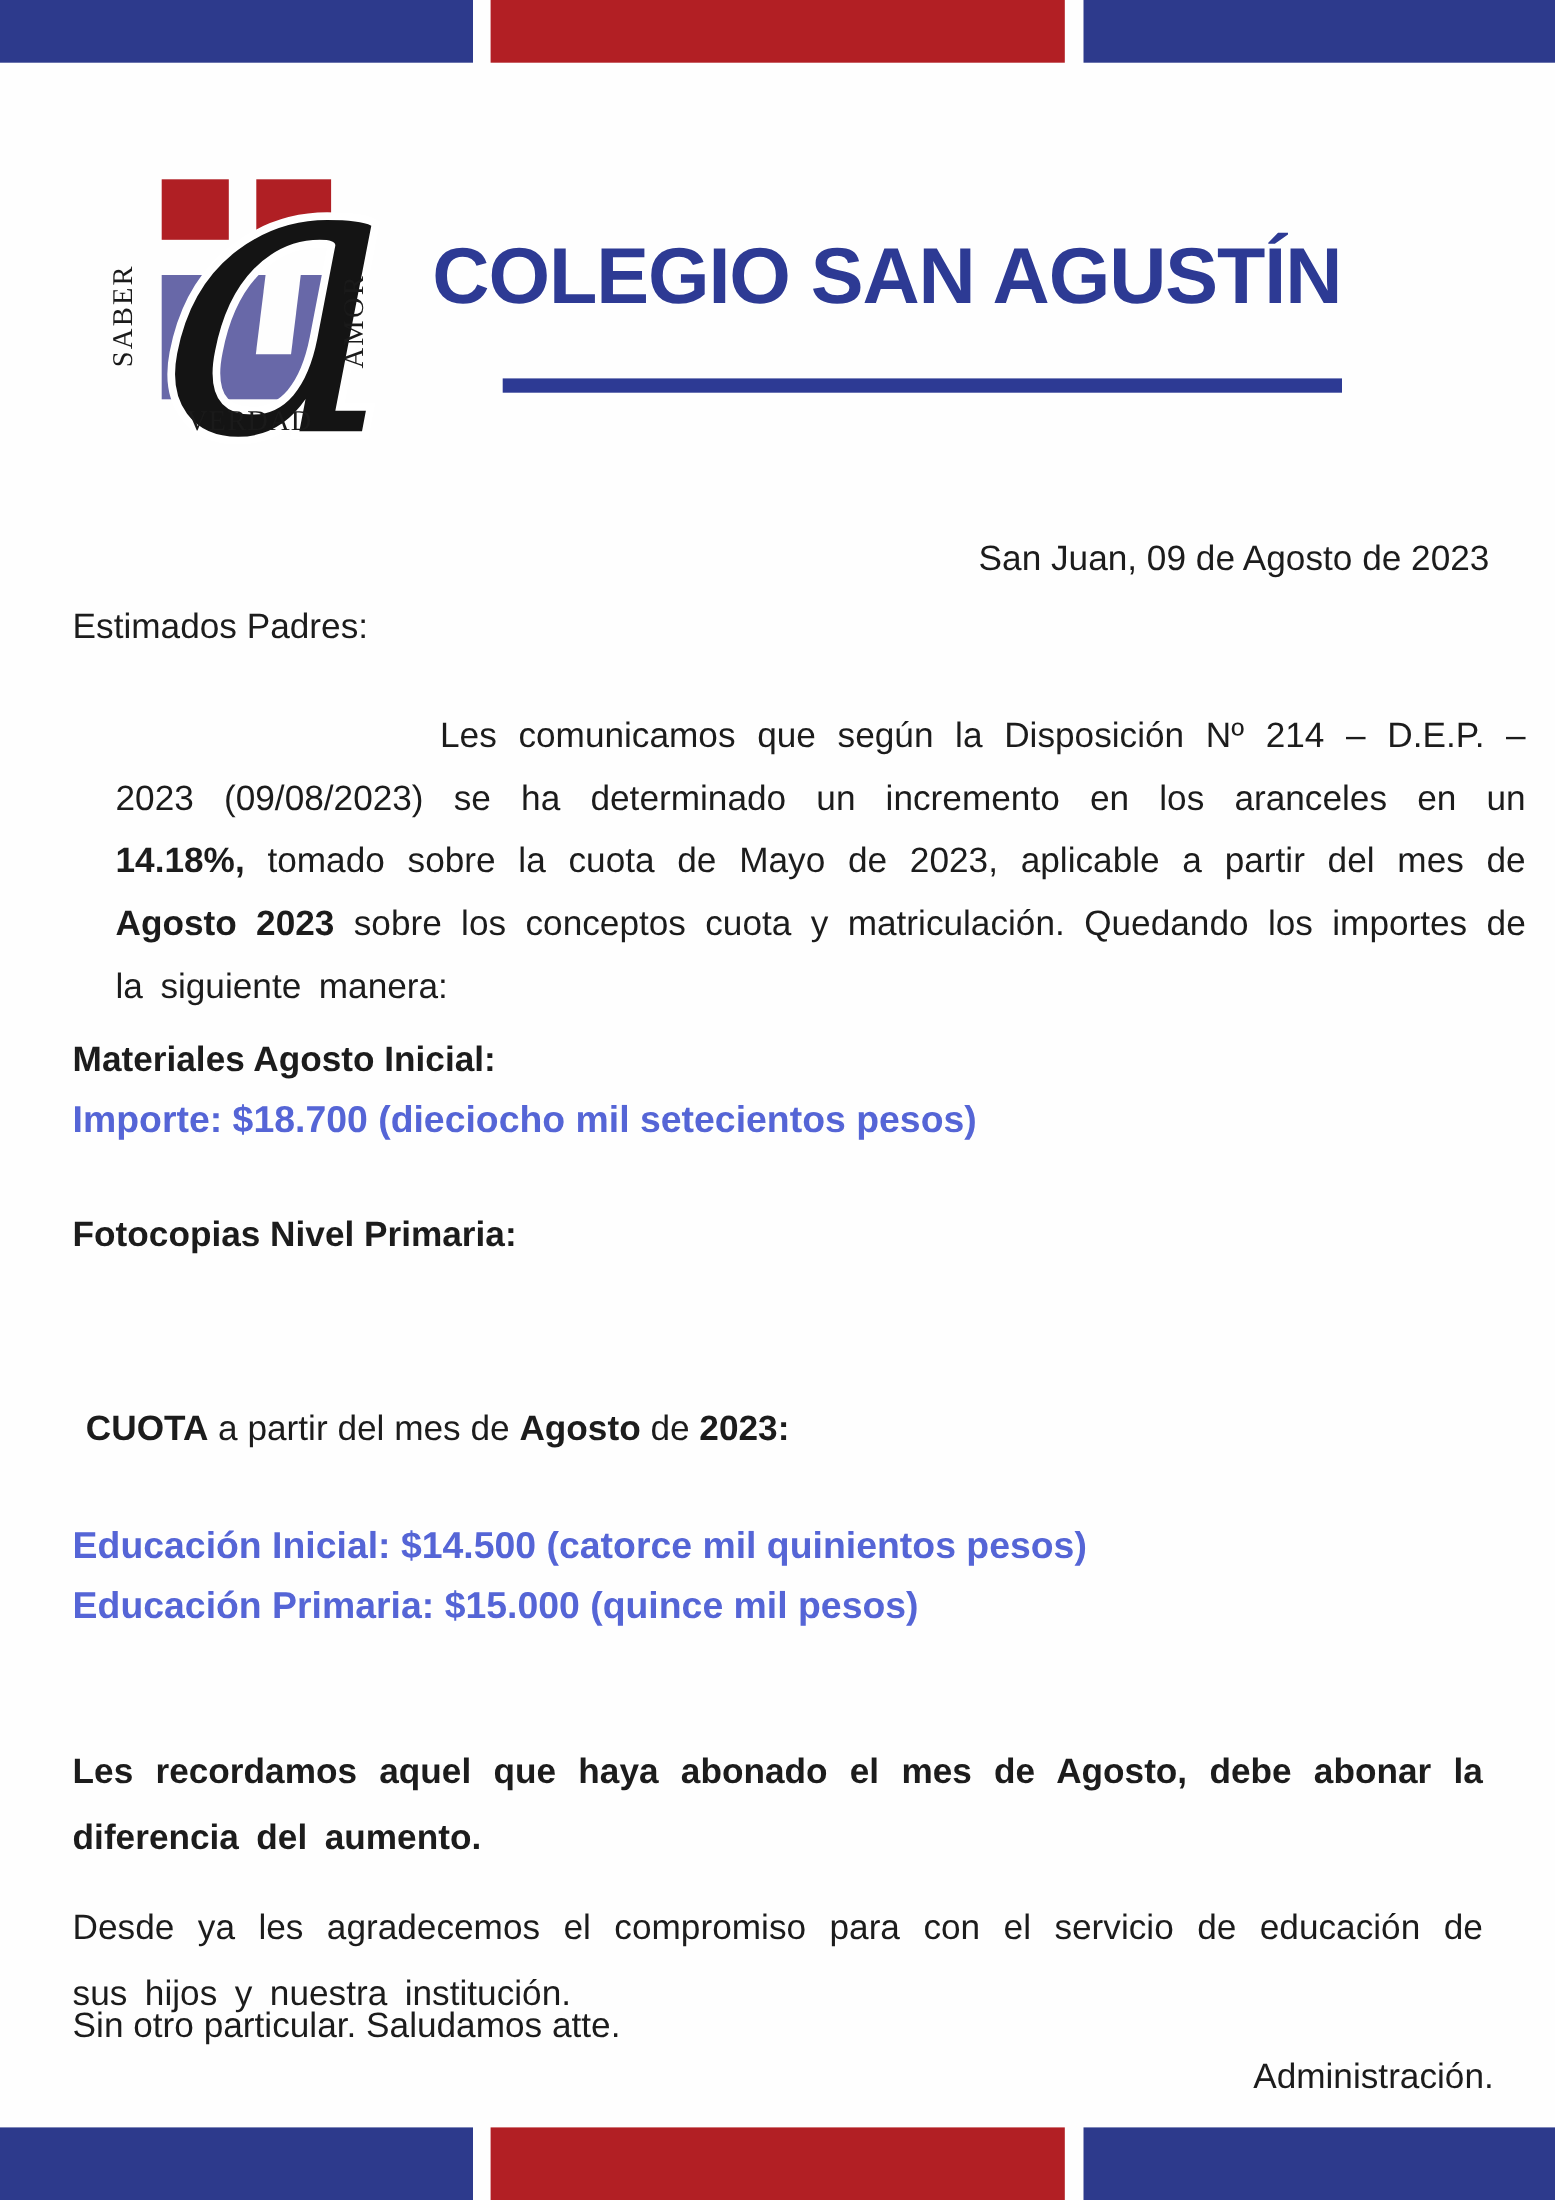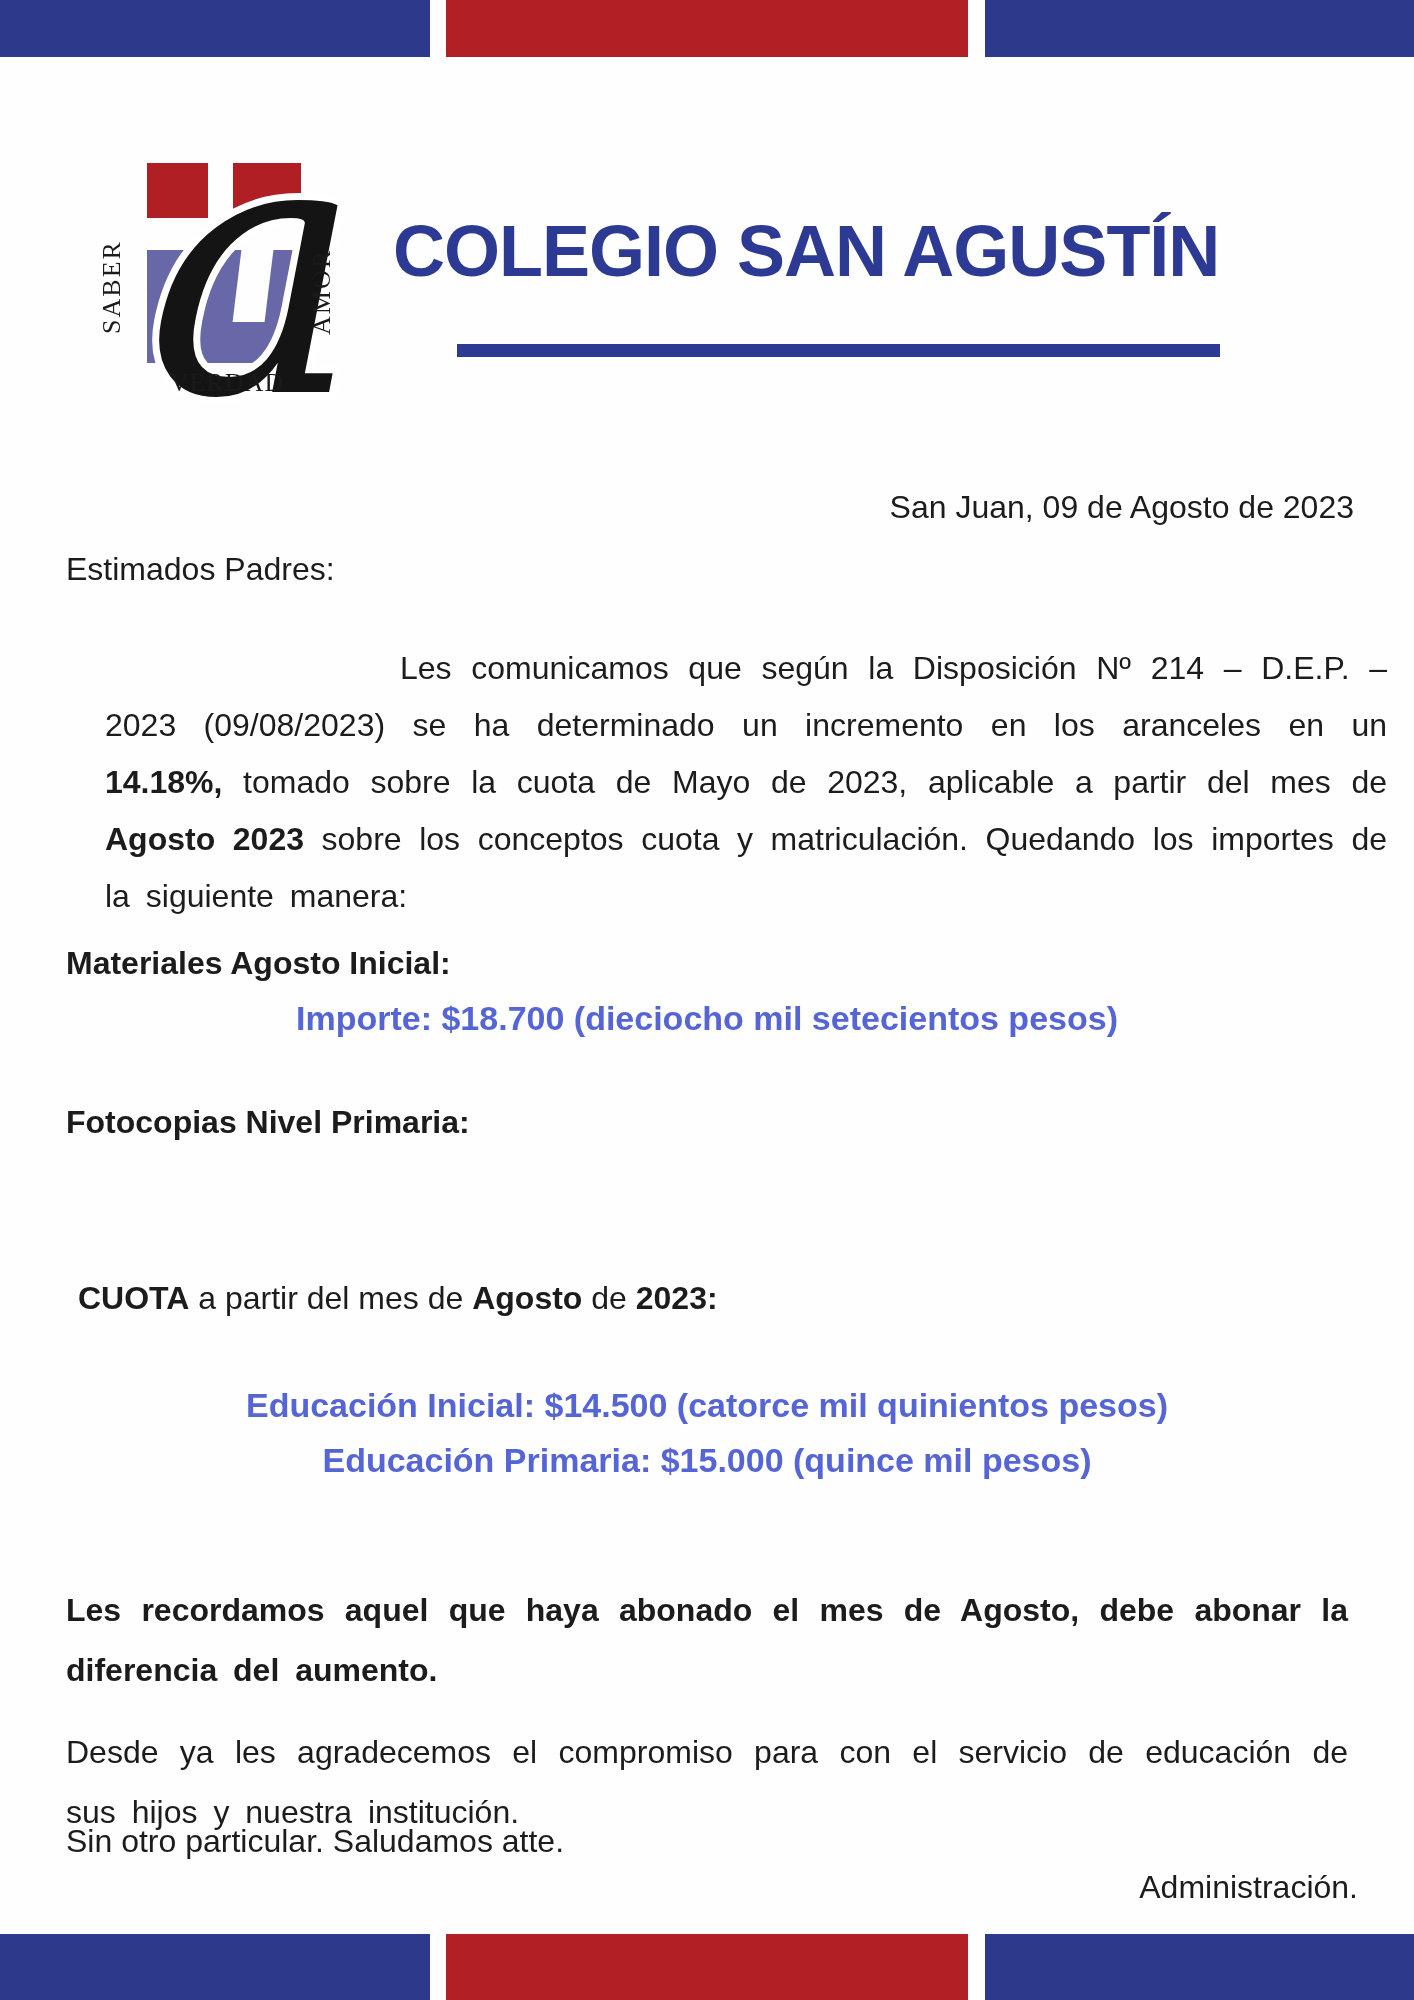--- a/index.html
+++ b/index.html
@@ -38,21 +38,21 @@
                font-size:72px;font-weight:800;letter-spacing:-1px;color:#2d3a94;line-height:1.1;}
   .title-underline{position:absolute;left:457px;top:344px;width:763px;height:13px;background:#2d3a94;}
 
   
   .txt{position:absolute;font-size:32px;line-height:1.35;}
   .date-line{top:486px;left:66px;right:60px;text-align:right;}
   .salutation{top:548px;left:66px;}
   .para{left:66px;width:1282px;text-align:justify;word-spacing:7px;}
   .para1{top:608px;text-indent:295px;line-height:57px;margin-left:39px;}
   .fee-head{left:66px;font-weight:bold;}
-  .fee-amount,.tuition-line{left:66px;width:1282px;text-align:center;font-weight:bold;
+  .fee-amount,.tuition-line{left:66px;width:1282px;text-align:left;font-weight:bold;
                             color:#5565d6;font-size:34px;}
   .mat-head{top:942px;}
   .mat-amount{top:996px;}
   .photo-head{top:1101px;}
   .photo-amount{top:1108px;}
   .cuota-line{top:1277px;left:78px;}
   .tuition1{top:1383px;}
   .tuition2{top:1438px;}
   .reminder{top:1548px;left:66px;width:1282px;font-weight:bold;line-height:60px;}
   .thanks{top:1690px;line-height:60px;}

